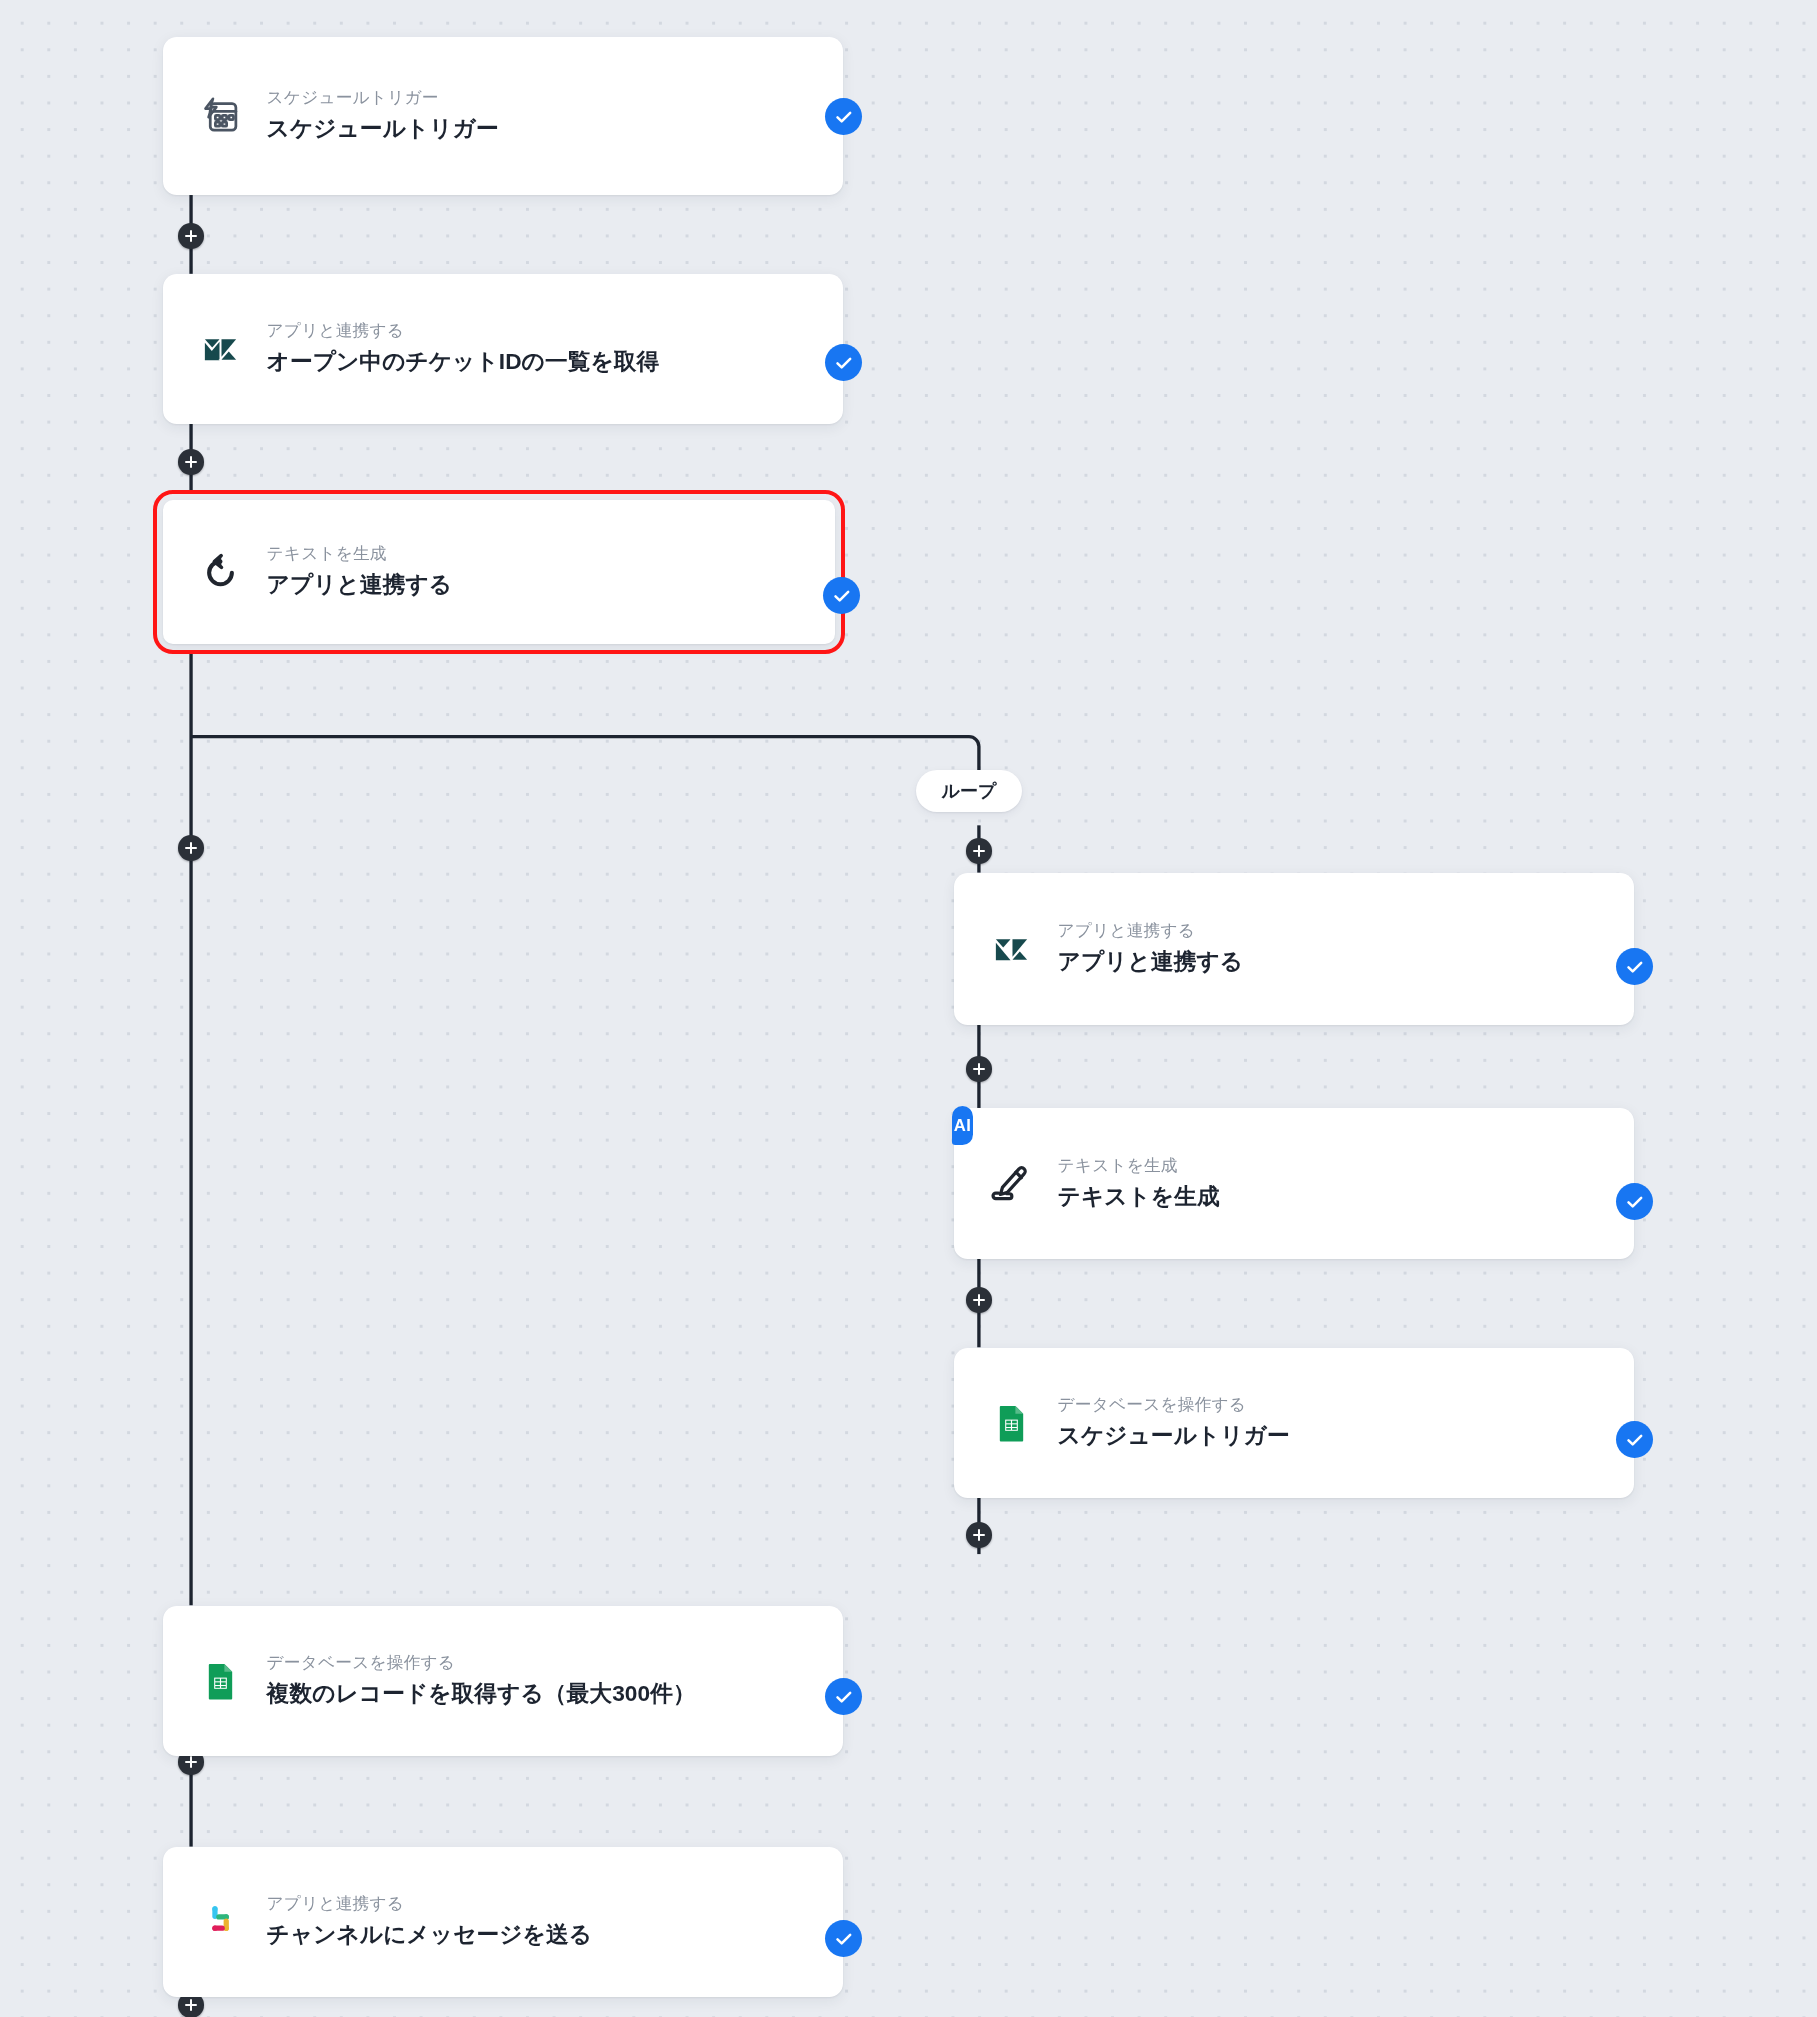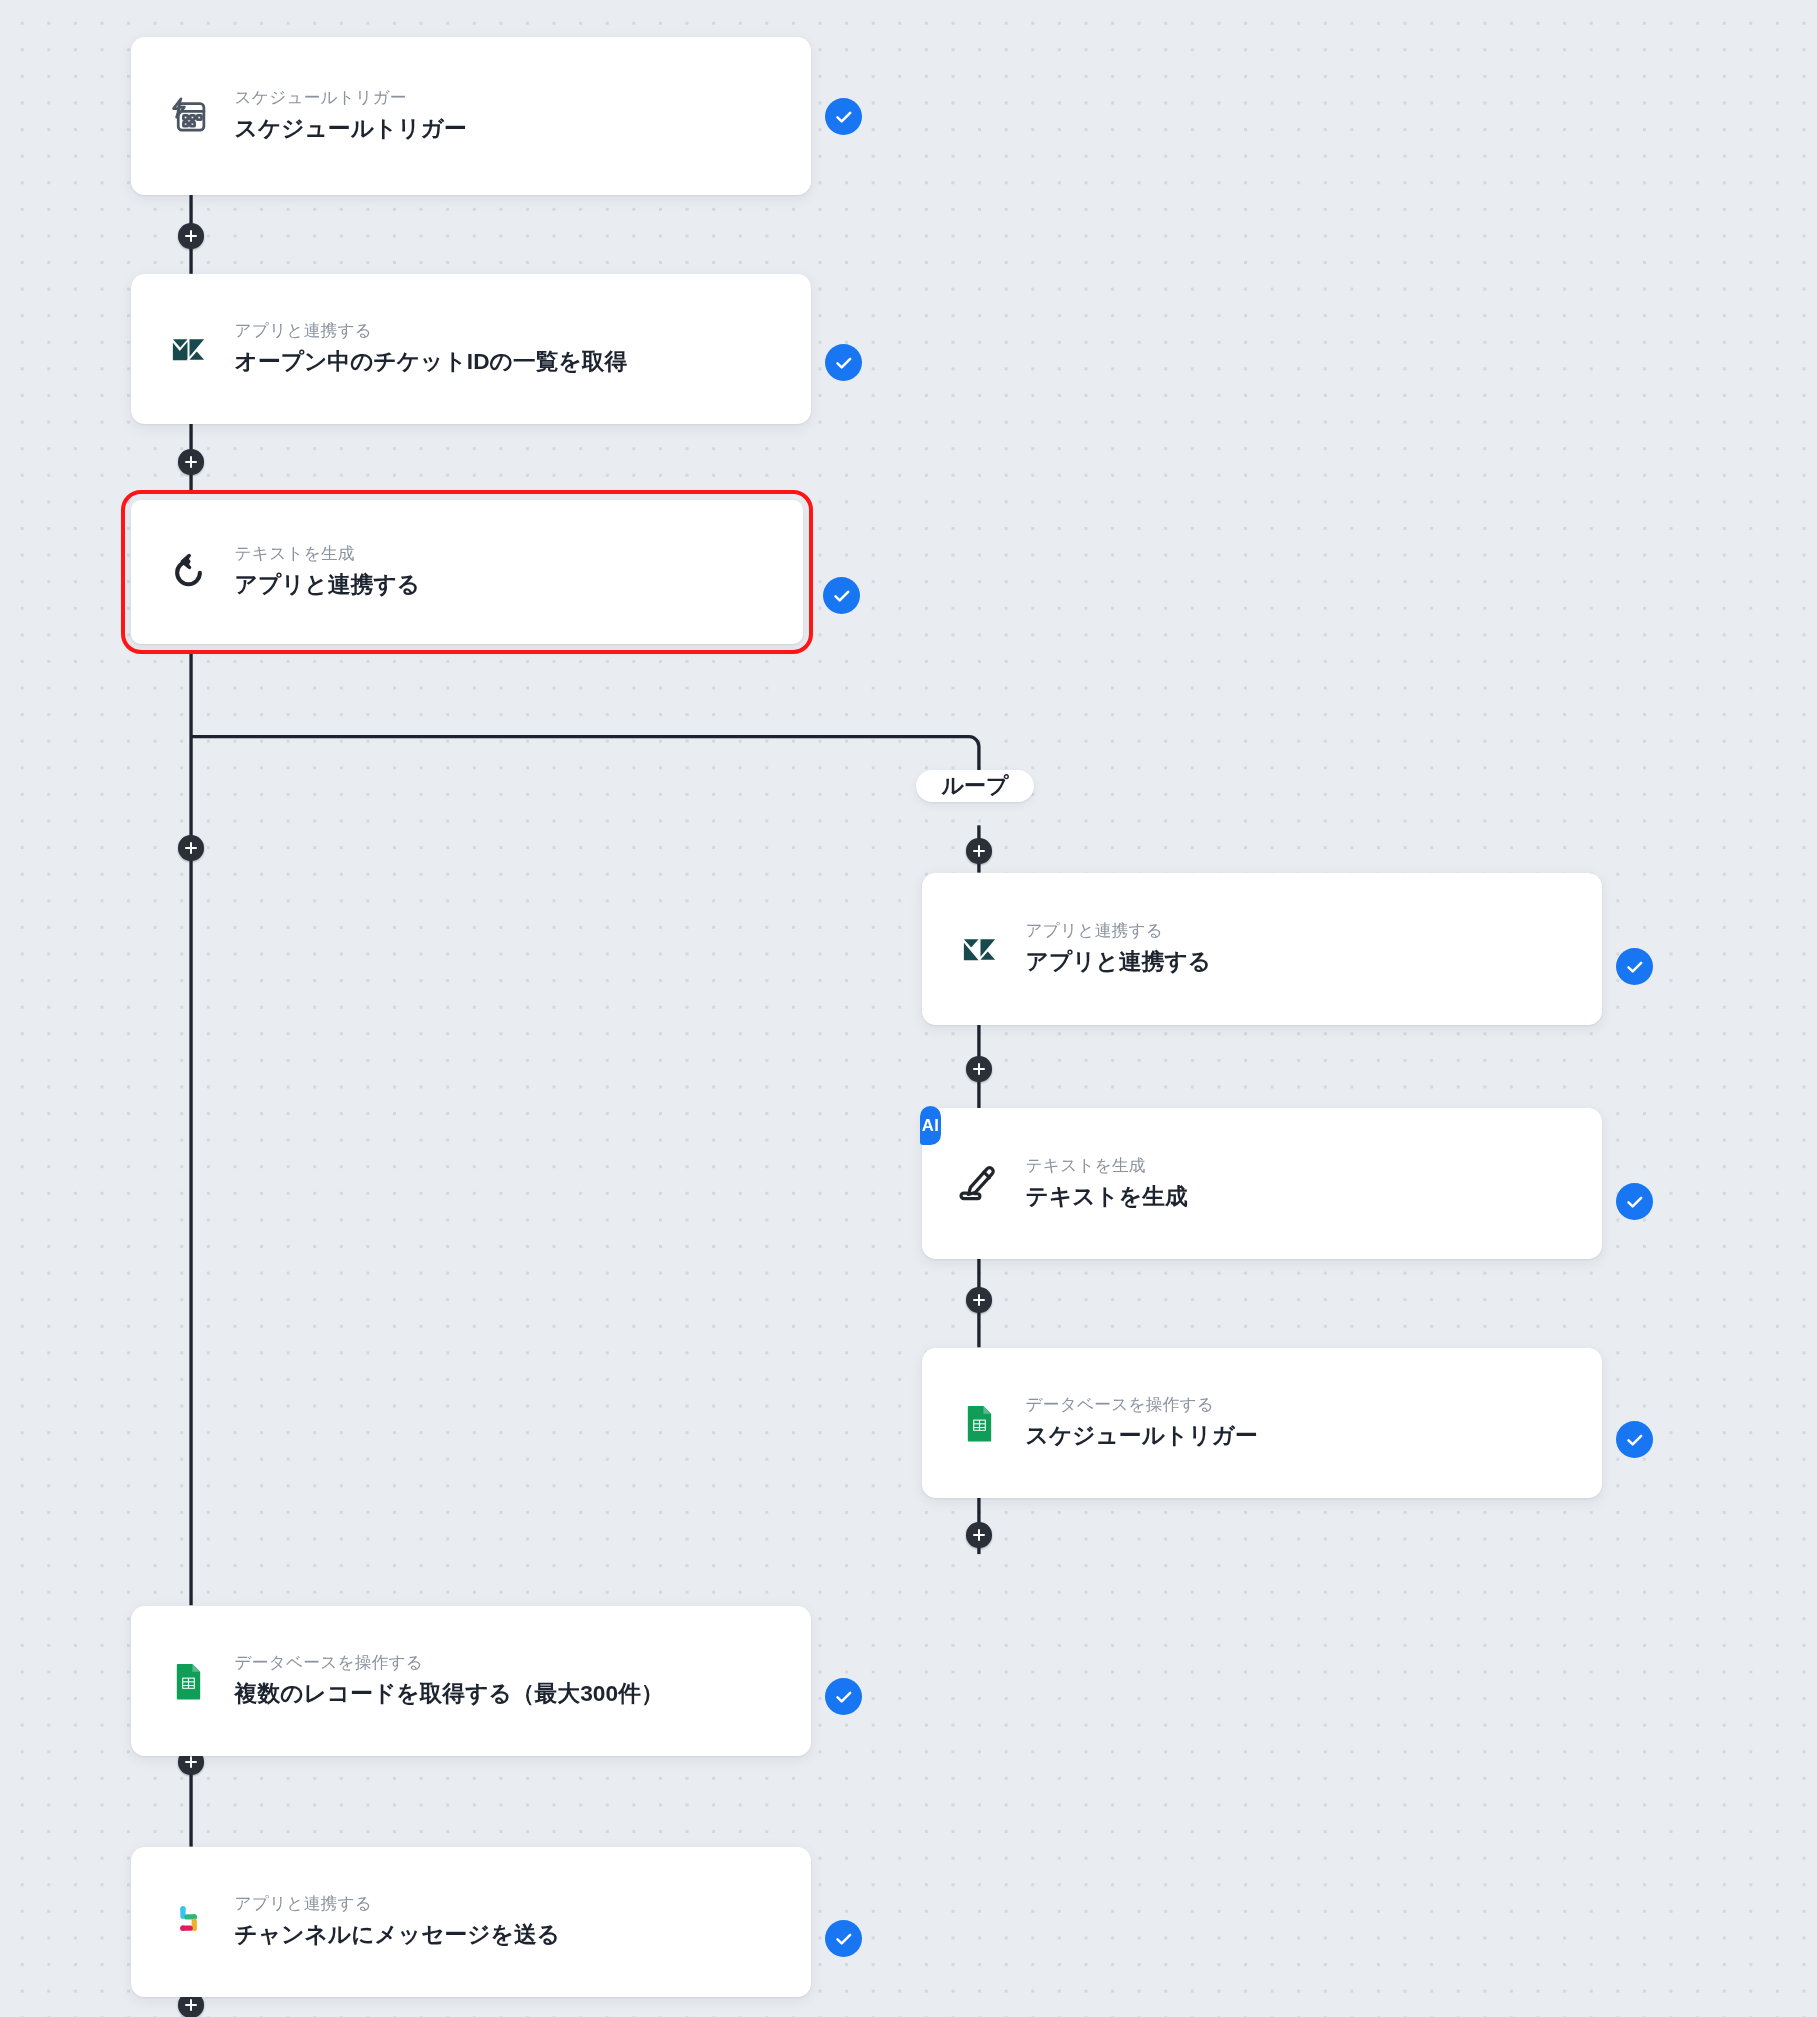--- a/index.html
+++ b/index.html
@@ -58,20 +58,21 @@
 
   
   .node {
     position: absolute;
     background: #ffffff;
     border-radius: 13.8px;
     box-shadow: 0 1px 2px rgba(30,40,60,.07), 0 3.9px 13.8px rgba(30,40,60,.07);
     display: flex;
     align-items: center;
     cursor: pointer;
+    margin-left: 32px;
   }
   .node.selected {
     outline: 4.9px solid #ff1515;
     outline-offset: 6.9px;
     border-radius: 9.9px;
   }
 
   .node-icon {
     flex: 0 0 auto;
     width: 45px;
@@ -135,28 +136,28 @@
     font-weight: bold;
     display: flex;
     align-items: center;
     justify-content: center;
     letter-spacing: 0.4px;
   }
 
   
   .branch-pill {
     position: absolute;
-    height: 32px;
+    height: 42px;
     padding: 0 25.6px;
     background: #ffffff;
     border-radius: 22.7px;
     display: flex;
     align-items: center;
     justify-content: center;
-    font-size: 22px;
+    font-size: 18px;
     font-weight: bold;
     color: #1d2430;
     box-shadow: 0 1px 2px rgba(30,40,60,.08), 0 3px 9.9px rgba(30,40,60,.06);
     cursor: pointer;
     white-space: nowrap;
   }
 </style>
 </head>
 <body>
 

